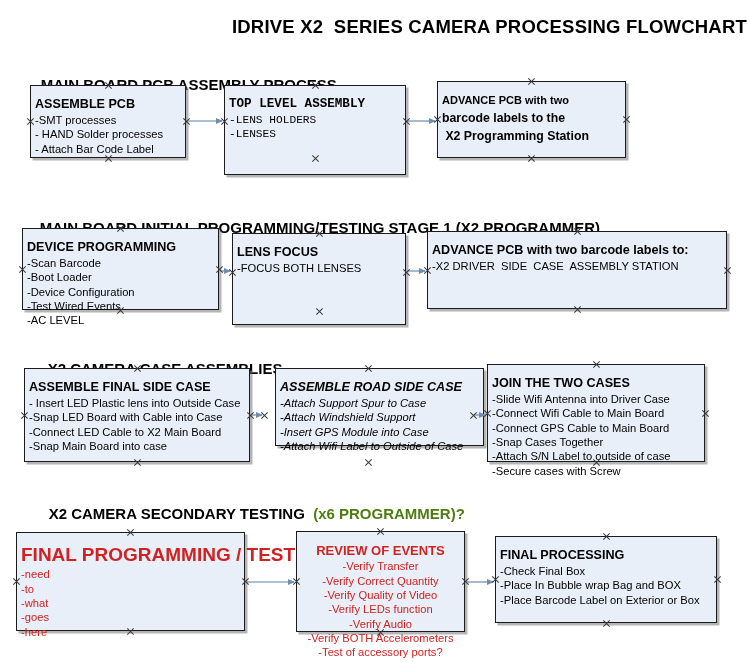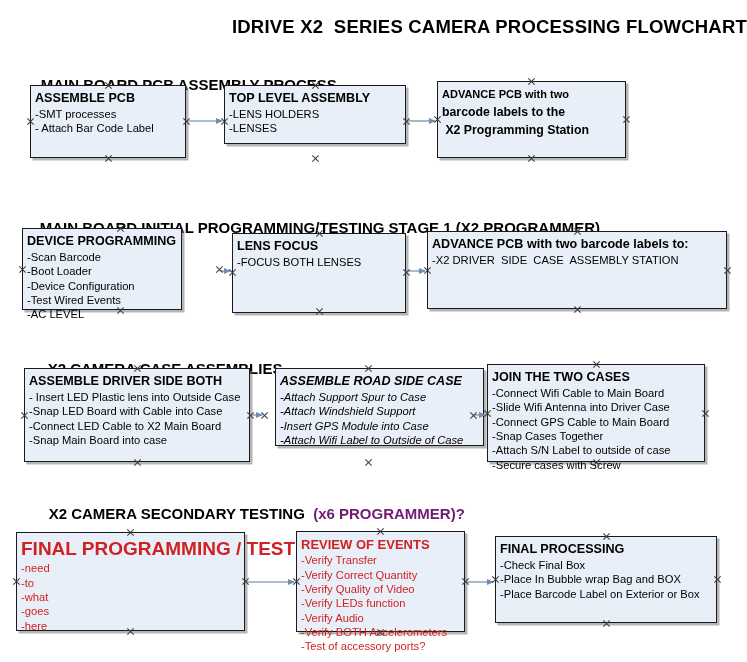--- a/index.html
+++ b/index.html
@@ -33,29 +33,29 @@
     white-space: pre;
   }
   .section-head {
     position: absolute;
     font-size: 15px;
     font-weight: bold;
     color: #000000;
     white-space: pre;
   }
   .section-head .accent {
-    color: #701a75;
+    color: #4d7c0f;
   }
   .node {
     position: absolute;
     box-sizing: border-box;
     background: #e9eff8;
     border: 1.3px solid #1b1b1b;
     box-shadow: 2.5px 2.5px 0 rgba(120,120,120,0.55);
-    padding: 5px 4px 2px 4px;
+    padding: 11px 4px 2px 4px;
     overflow: visible;
   }
   .node .title {
     font-size: 12.6px;
     font-weight: bold;
     color: #000000;
     line-height: 1.18;
     white-space: pre;
     margin-bottom: 1px;
   }
@@ -104,102 +104,103 @@
 
   <div class="chart-title">IDRIVE X2  SERIES CAMERA PROCESSING FLOWCHART</div>
 
   <div class="section-head" style="left:24px; top:59px;">
     <span>MAIN BOARD PCB ASSEMBLY PROCESS</span>
   </div>
 
   <div class="node" style="left:30px; top:85px; width:156px; height:73px;">
     <div class="title">ASSEMBLE PCB</div>
     <div class="line">-SMT processes</div>
+    <div class="line">- HAND Solder processes</div>
     <div class="line">- Attach Bar Code Label</div>
   </div>
 
-  <div class="node" style="left:224px; top:85px; width:182px; height:59px;">
+  <div class="node" style="left:224px; top:85px; width:182px; height:90px;font-family:Liberation Mono, monospace;">
     <div class="title">TOP LEVEL ASSEMBLY</div>
     <div class="line">-LENS HOLDERS</div>
     <div class="line">-LENSES</div>
   </div>
 
   <div class="node boldbody" style="left:437px; top:81px; width:189px; height:77px;">
     <div class="title" style="font-size:11px;line-height:1.45;">ADVANCE PCB with two</div>
     <div class="line">barcode labels to the</div>
     <div class="line"> X2 Programming Station</div>
   </div>
 
   <div class="section-head" style="left:23px; top:202px;">
     <span>MAIN BOARD INITIAL PROGRAMMING/TESTING STAGE 1 (X2 PROGRAMMER)</span>
   </div>
 
-  <div class="node" style="left:22px; top:228px; width:160px; height:82px;">
+  <div class="node" style="left:22px; top:228px; width:197px; height:82px;">
     <div class="title">DEVICE PROGRAMMING</div>
     <div class="line">-Scan Barcode</div>
     <div class="line">-Boot Loader</div>
     <div class="line">-Device Configuration</div>
     <div class="line">-Test Wired Events</div>
     <div class="line">-AC LEVEL</div>
   </div>
 
-  <div class="node" style="left:232px; top:233px; width:174px; height:80px;">
+  <div class="node" style="left:232px; top:233px; width:174px; height:92px;">
     <div class="title">LENS FOCUS</div>
     <div class="line">-FOCUS BOTH LENSES</div>
   </div>
 
   <div class="node boldbody" style="left:427px; top:231px; width:300px; height:78px;">
     <div class="title">ADVANCE PCB with two barcode labels to:</div>
     <div class="line" style="font-weight:normal;font-size:11.2px;line-height:1.28;">-X2 DRIVER  SIDE  CASE  ASSEMBLY STATION</div>
   </div>
 
   <div class="section-head" style="left:31px; top:343px;">
     <span>X2 CAMERA CASE ASSEMBLIES</span>
   </div>
 
   <div class="node" style="left:24px; top:368px; width:226px; height:94px;">
-    <div class="title">ASSEMBLE DRIVER SIDE BOTH</div>
+    <div class="title">ASSEMBLE FINAL SIDE CASE</div>
     <div class="line">- Insert LED Plastic lens into Outside Case</div>
     <div class="line">-Snap LED Board with Cable into Case</div>
     <div class="line">-Connect LED Cable to X2 Main Board</div>
     <div class="line">-Snap Main Board into case</div>
   </div>
 
   <div class="node" style="left:275px; top:368px; width:209px; height:78px;font-style:italic;">
     <div class="title">ASSEMBLE ROAD SIDE CASE</div>
     <div class="line">-Attach Support Spur to Case</div>
     <div class="line">-Attach Windshield Support</div>
     <div class="line">-Insert GPS Module into Case</div>
     <div class="line">-Attach Wifi Label to Outside of Case</div>
   </div>
 
   <div class="node" style="left:487px; top:364px; width:218px; height:98px;">
     <div class="title">JOIN THE TWO CASES</div>
+    <div class="line">-Slide Wifi Antenna into Driver Case</div>
     <div class="line">-Connect Wifi Cable to Main Board</div>
-    <div class="line">-Slide Wifi Antenna into Driver Case</div>
     <div class="line">-Connect GPS Cable to Main Board</div>
     <div class="line">-Snap Cases Together</div>
     <div class="line">-Attach S/N Label to outside of case</div>
     <div class="line">-Secure cases with Screw</div>
   </div>
 
   <div class="section-head" style="left:32px; top:488px;">
     <span>X2 CAMERA SECONDARY TESTING  </span><span class="accent">(x6 PROGRAMMER)?</span>
   </div>
 
   <div class="node red" style="left:16px; top:532px; width:229px; height:99px;">
     <div class="title" style="font-size:19px;text-align:right;">FINAL PROGRAMMING / TESTING</div>
     <div class="line">-need</div>
     <div class="line">-to</div>
     <div class="line">-what</div>
     <div class="line">-goes</div>
     <div class="line">-here</div>
   </div>
 
-  <div class="node red" style="left:296px; top:531px; width:169px; height:101px;">
+  <div class="node red" style="left:296px; top:531px; width:169px; height:101px;text-align:center;">
     <div class="title" style="font-size:13px;">REVIEW OF EVENTS</div>
     <div class="line">-Verify Transfer</div>
     <div class="line">-Verify Correct Quantity</div>
     <div class="line">-Verify Quality of Video</div>
     <div class="line">-Verify LEDs function</div>
     <div class="line">-Verify Audio</div>
     <div class="line">-Verify BOTH Accelerometers</div>
     <div class="line">-Test of accessory ports?</div>
   </div>
 

